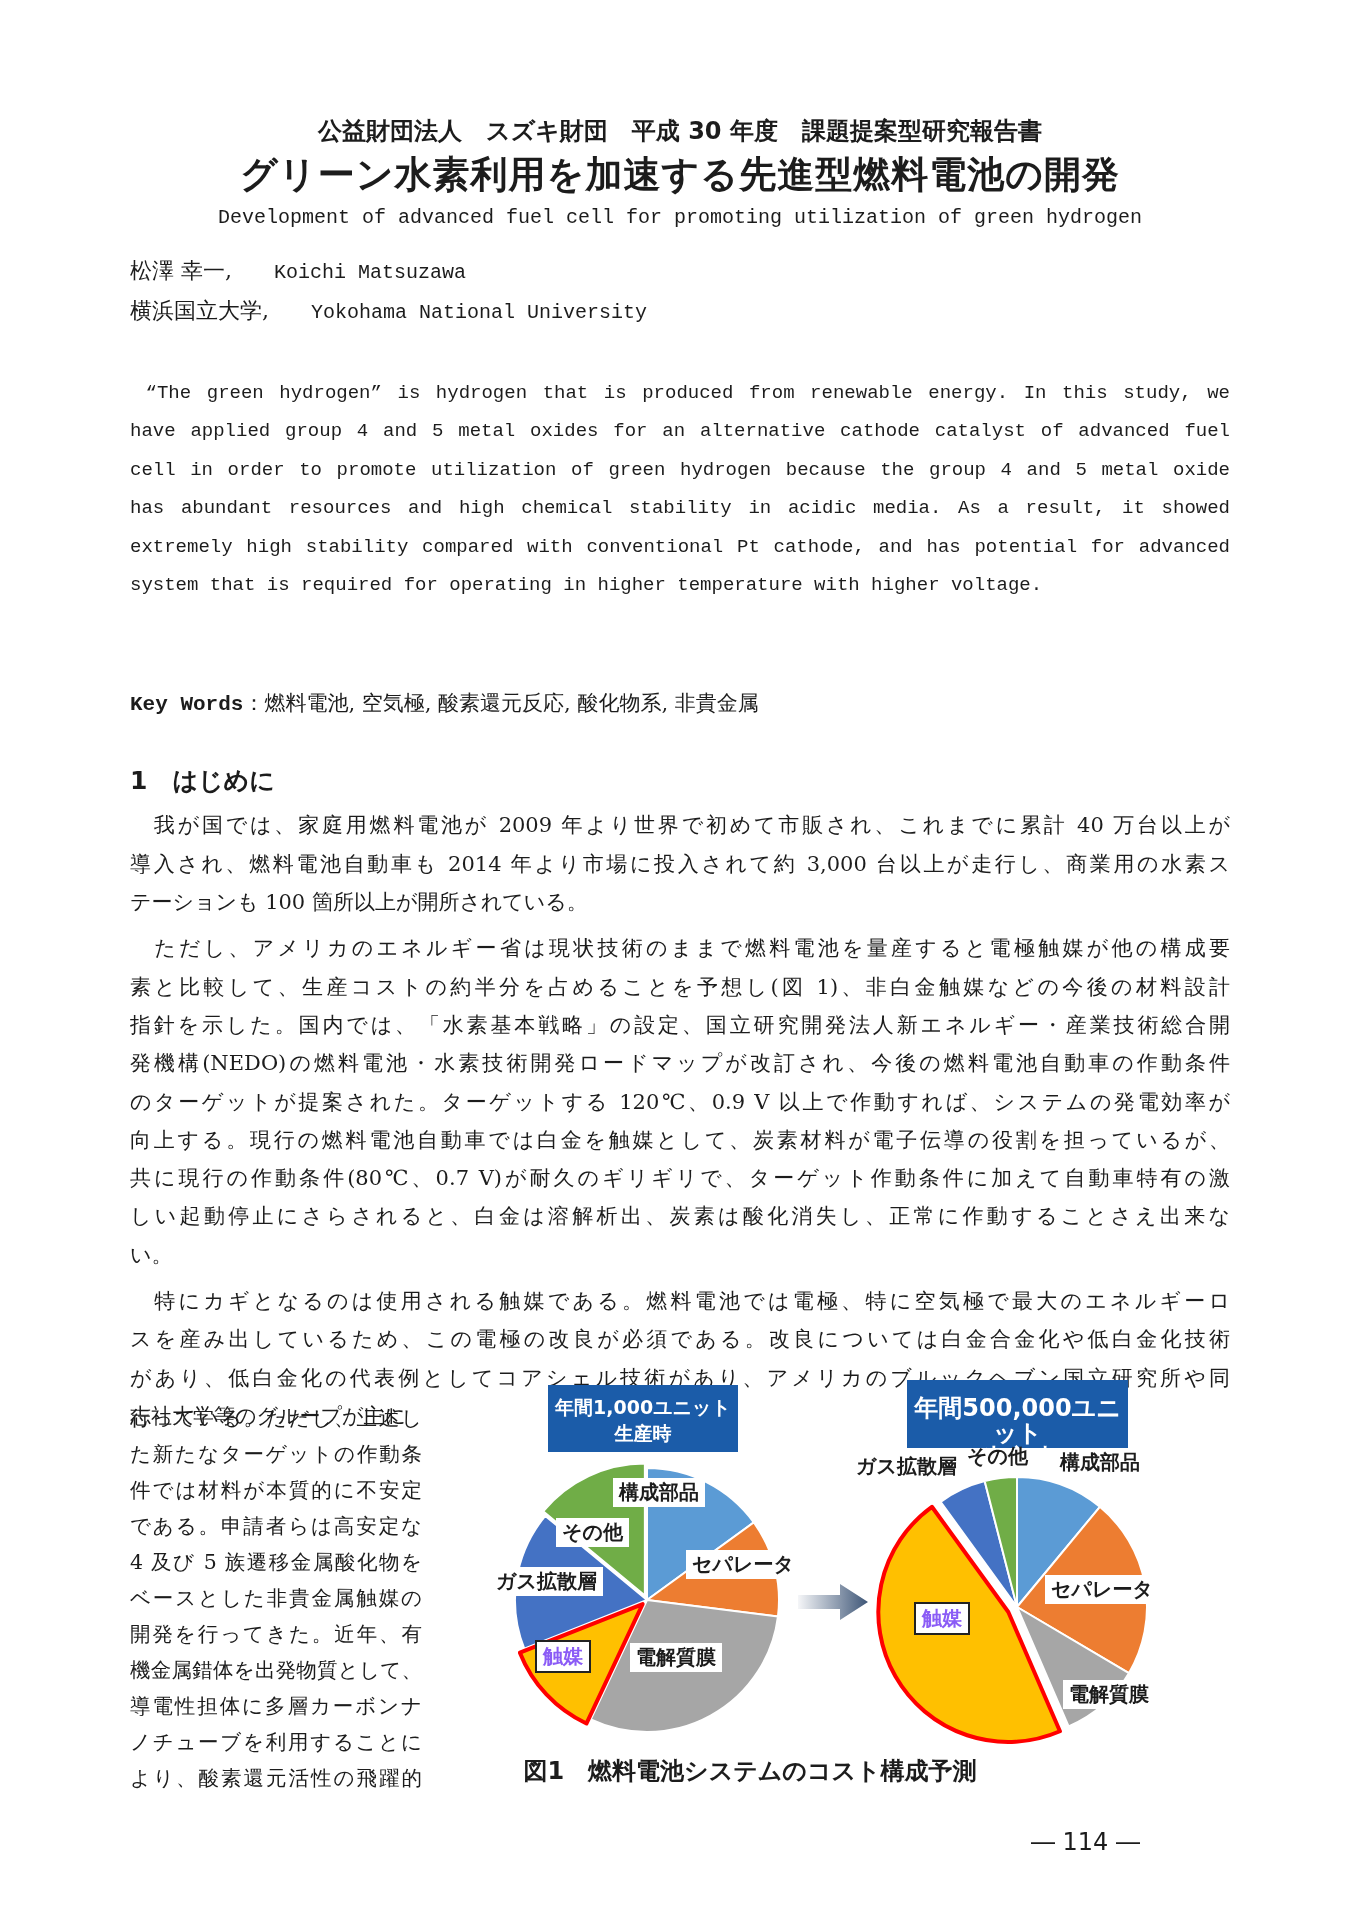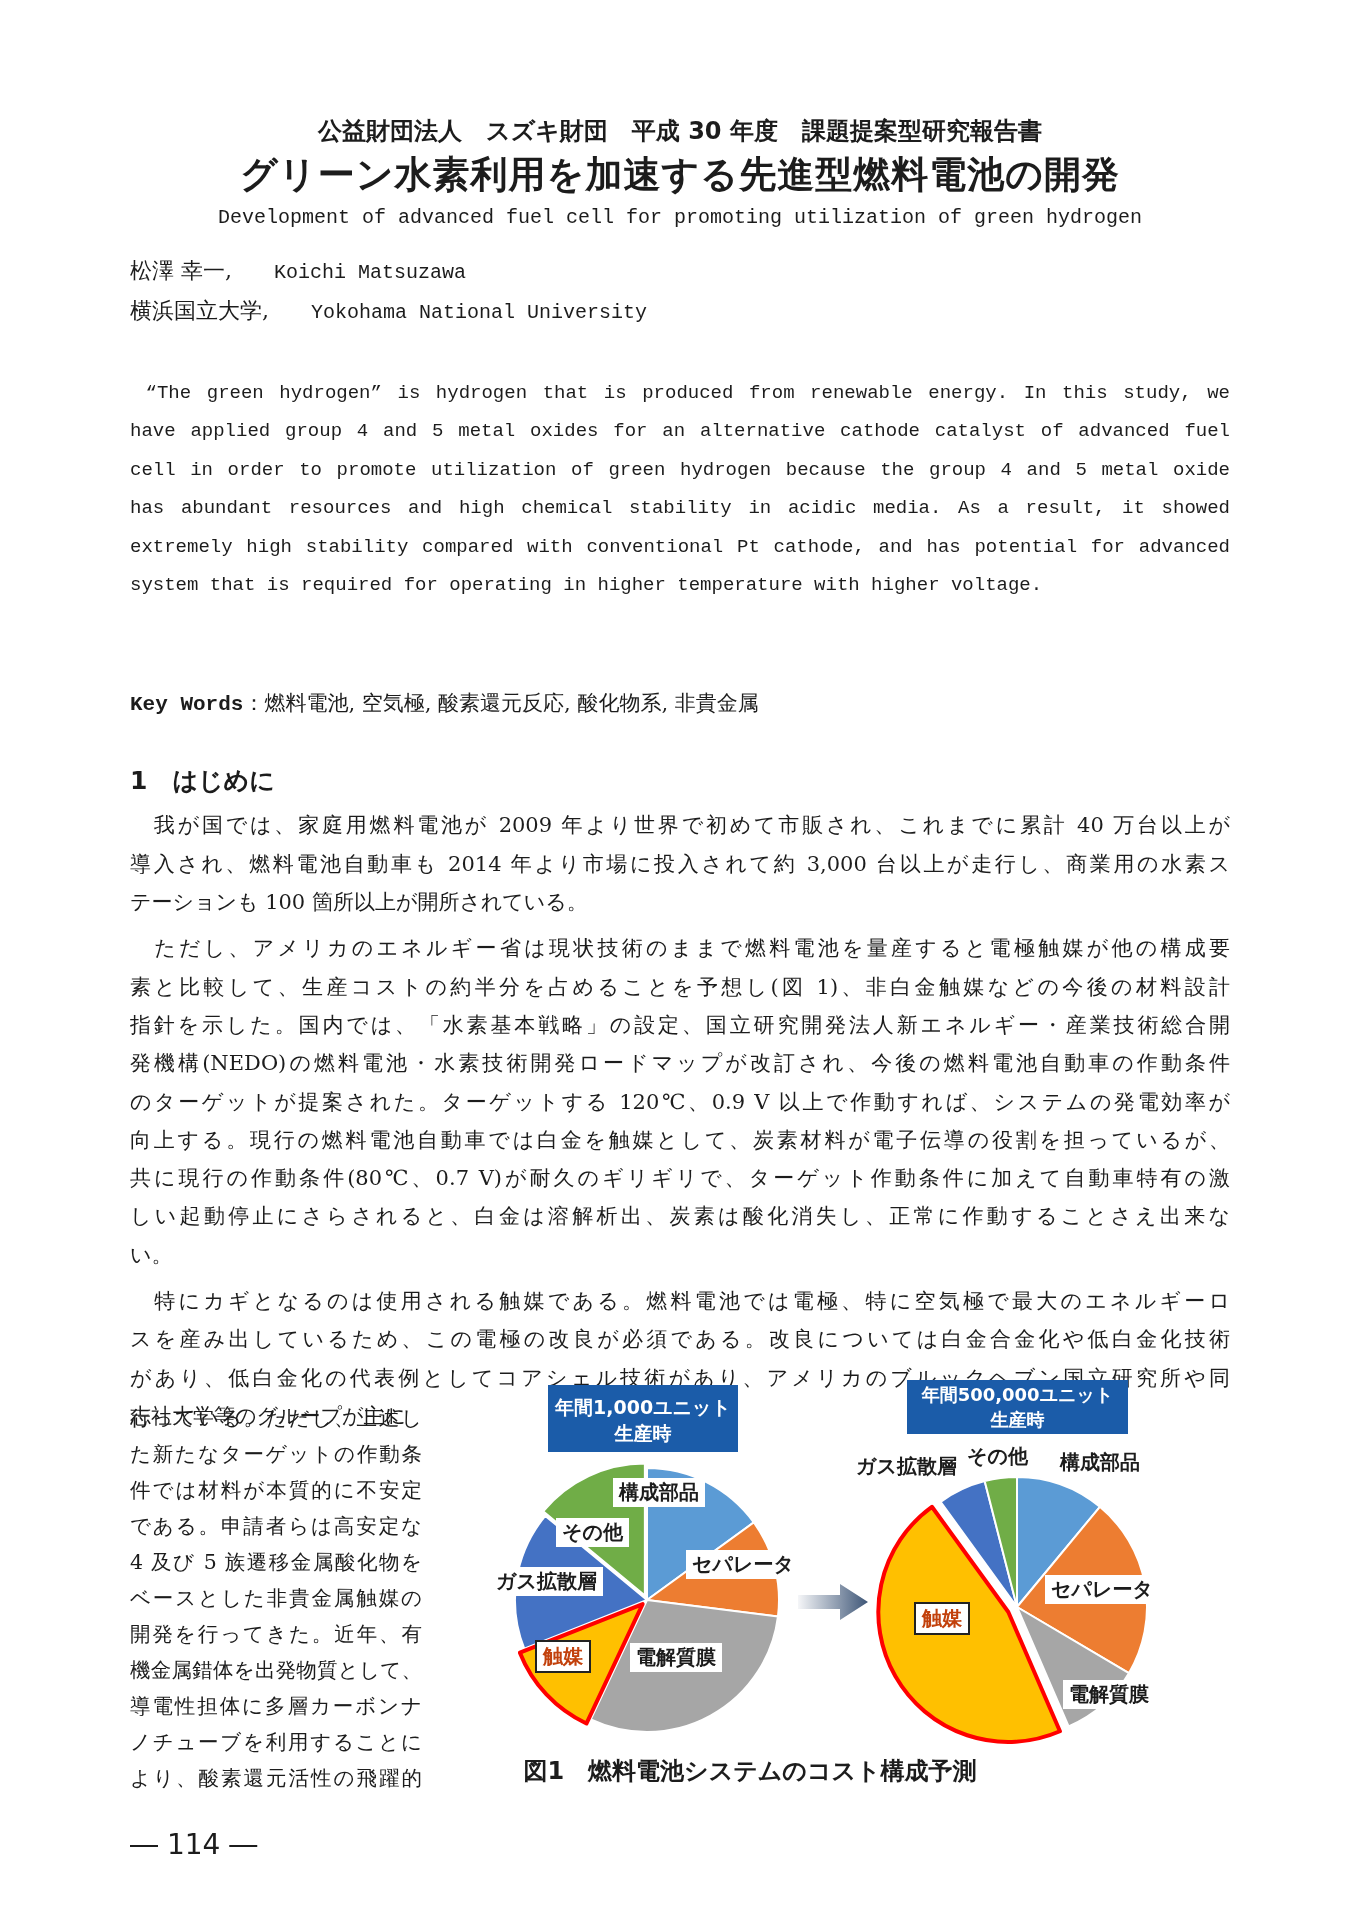--- a/index.html
+++ b/index.html
@@ -36,52 +36,52 @@
   .jline.last{ text-align-last:left; }
 
   .narrow-col{ position:absolute; left:130px; top:1400px; width:292px; }
   .nline{ width:292px; font-size:20.5px; line-height:36px;
           text-align:justify; text-align-last:justify; }
 
   .figure{ position:absolute; left:420px; top:1372px; width:830px; height:440px; }
   .chart-hdr{ position:absolute; background:#1b5ca9; color:#ffffff; text-align:center;
               font-family:"DejaVu Sans","Liberation Sans",sans-serif; font-weight:bold; }
   .hdr-left{ left:128px; top:13px; width:190px; height:58px; font-size:19px; line-height:26px; padding-top:9px;}
-  .hdr-right{ left:487px; top:8px; width:221px; height:52px; font-size:18px; line-height:25px; padding-top:2px;}
+  .hdr-right{ left:487px; top:8px; width:221px; height:52px; font-size:24px; line-height:25px; padding-top:16px;}
   .pie-svg{ position:absolute; width:300px; height:300px; }
   .pie-left{ left:77px; top:78px; }
   .pie-right{ left:447px; top:85px; }
   .arrow-svg{ position:absolute; left:378px; top:212px; width:70px; height:36px; }
 
   .plabel{ position:absolute; background:#ffffff; padding:1px 6px;
            font-family:"DejaVu Sans","Liberation Sans",sans-serif;
            font-size:20px; font-weight:bold; color:#1c1c1c; white-space:nowrap; }
   .plabel.bare{ background:transparent; }
-  .plabel.catalyst{ border:2.5px solid #222222; color:#c2410c; }
+  .plabel.catalyst{ border:2.5px solid #222222; color:#8b5cf6; }
 
   .l-kousei{ left:193px; top:106px; }
   .l-sonota{ left:136px; top:146px; }
   .l-gas   { left:70px;  top:195px; }
   .l-sep   { left:266px; top:178px; }
   .l-den   { left:210px; top:271px; }
   .l-shoku { left:115px; top:268px; }
 
   .r-gas   { left:430px; top:80px; }
   .r-sonota{ left:541px; top:70px; }
   .r-kousei{ left:634px; top:76px; }
   .r-sep   { left:625px; top:203px; }
   .r-den   { left:643px; top:308px; }
   .r-shoku { left:494px; top:230px; }
 
   .fig-caption{ position:absolute; left:0px; top:383px; width:660px; text-align:center;
                 font-family:"DejaVu Sans","Liberation Sans",sans-serif;
                 font-size:24px; font-weight:bold; }
 
   .page-num{ position:absolute; left:130px; top:1828px; width:1010px;
-             text-align:left; font-size:28px;
+             text-align:right; font-size:24px;
              font-family:"DejaVu Sans","Liberation Sans",sans-serif; }
 </style>
 </head>
 <body>
 
 <div class="page">
   <div class="content">
 
     <div class="report-line gothic">公益財団法人　スズキ財団　平成 30 年度　課題提案型研究報告書</div>
 

